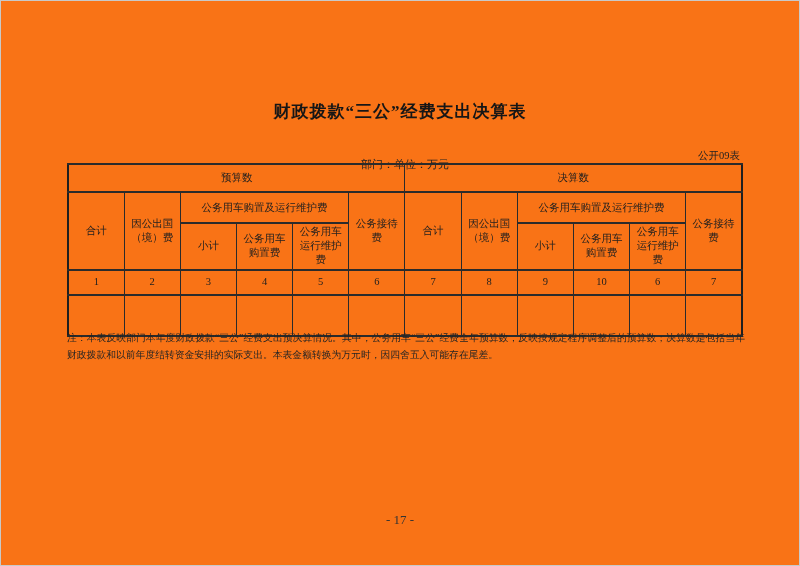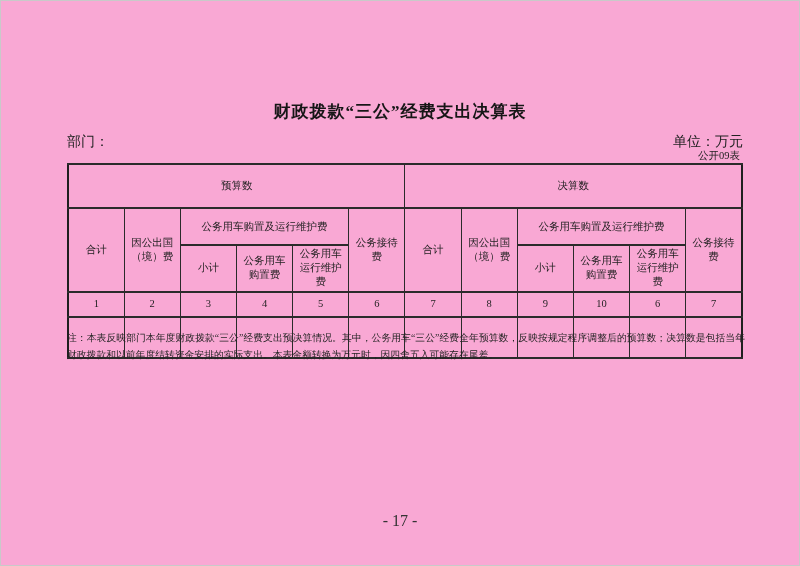--- a/index.html
+++ b/index.html
@@ -6,38 +6,38 @@
   html,body { background:#ffffff; }
   body {
     width:800px; height:566px;
     font-family:"Liberation Serif","DejaVu Serif",serif;
     color:#1c1c1c;
     position:relative;
     overflow:hidden;
   }
   .page {
     position:absolute; inset:0;
-    background:#f9a8d4;
+    background:#f97316;
     outline:1px solid #c9c9c9;
     outline-offset:-1px;
   }
   .title {
     position:absolute; top:100px; left:0; width:100%;
     text-align:center;
     font-size:17px; font-weight:bold; letter-spacing:1px;
     color:#161616;
   }
   .form-code {
     position:absolute; top:149px; right:60px;
     font-size:10.5px; color:#222;
   }
   .meta-row {
-    position:absolute; top:133px; left:67px; width:676px;
-    display:flex; justify-content:space-between;
-    font-size:14px; color:#222;
+    position:absolute; top:157px; left:67px; width:676px;
+    display:flex; justify-content:center;
+    font-size:11px; color:#222;
   }
   .table-wrap {
     position:absolute; top:163px; left:67px; width:676px;
   }
   table {
     width:100%;
     border-collapse:collapse;
     table-layout:fixed;
     border:2px solid #1f1f1f;
     text-align:center;
@@ -46,36 +46,36 @@
   }
   td {
     border-style:solid;
     border-color:#2b2b2b;
     border-width:2px 1px;
     vertical-align:middle;
     padding:1px 2px;
     line-height:1.3;
     overflow:hidden;
   }
-  tr.r-group  td { height:44px; }
-  tr.r-h1     td { height:37px; }
+  tr.r-group  td { height:28px; }
+  tr.r-h1     td { height:31px; }
   tr.r-h2     td { height:34px; }
   tr.r-num    td { height:25px; }
   tr.r-data   td { height:41px; }
   .ln { display:block; line-height:1.35; }
   .note {
     position:absolute; top:329px; left:67px; width:678px;
     font-size:9.8px; line-height:1.75;
     text-align:justify;
     color:#242424;
   }
   .pagenum {
     position:absolute; top:512px; left:0; width:100%;
     text-align:center;
-    font-size:16px; color:#333;
+    font-size:13px; color:#333;
   }
 </style>
 </head>
 <body>
 
 <div class="page">
 
   <div class="title">财政拨款“三公”经费支出决算表</div>
 
   <div class="form-code">公开09表</div>

